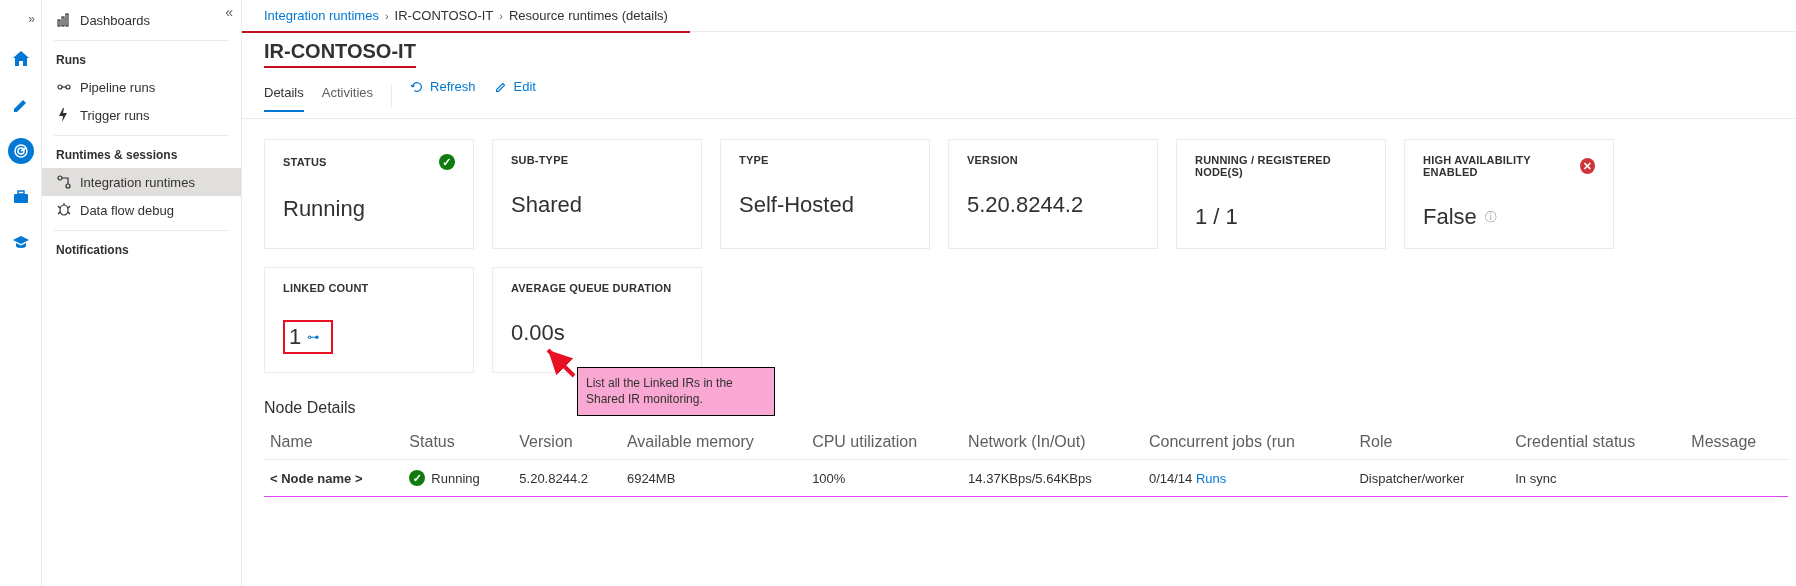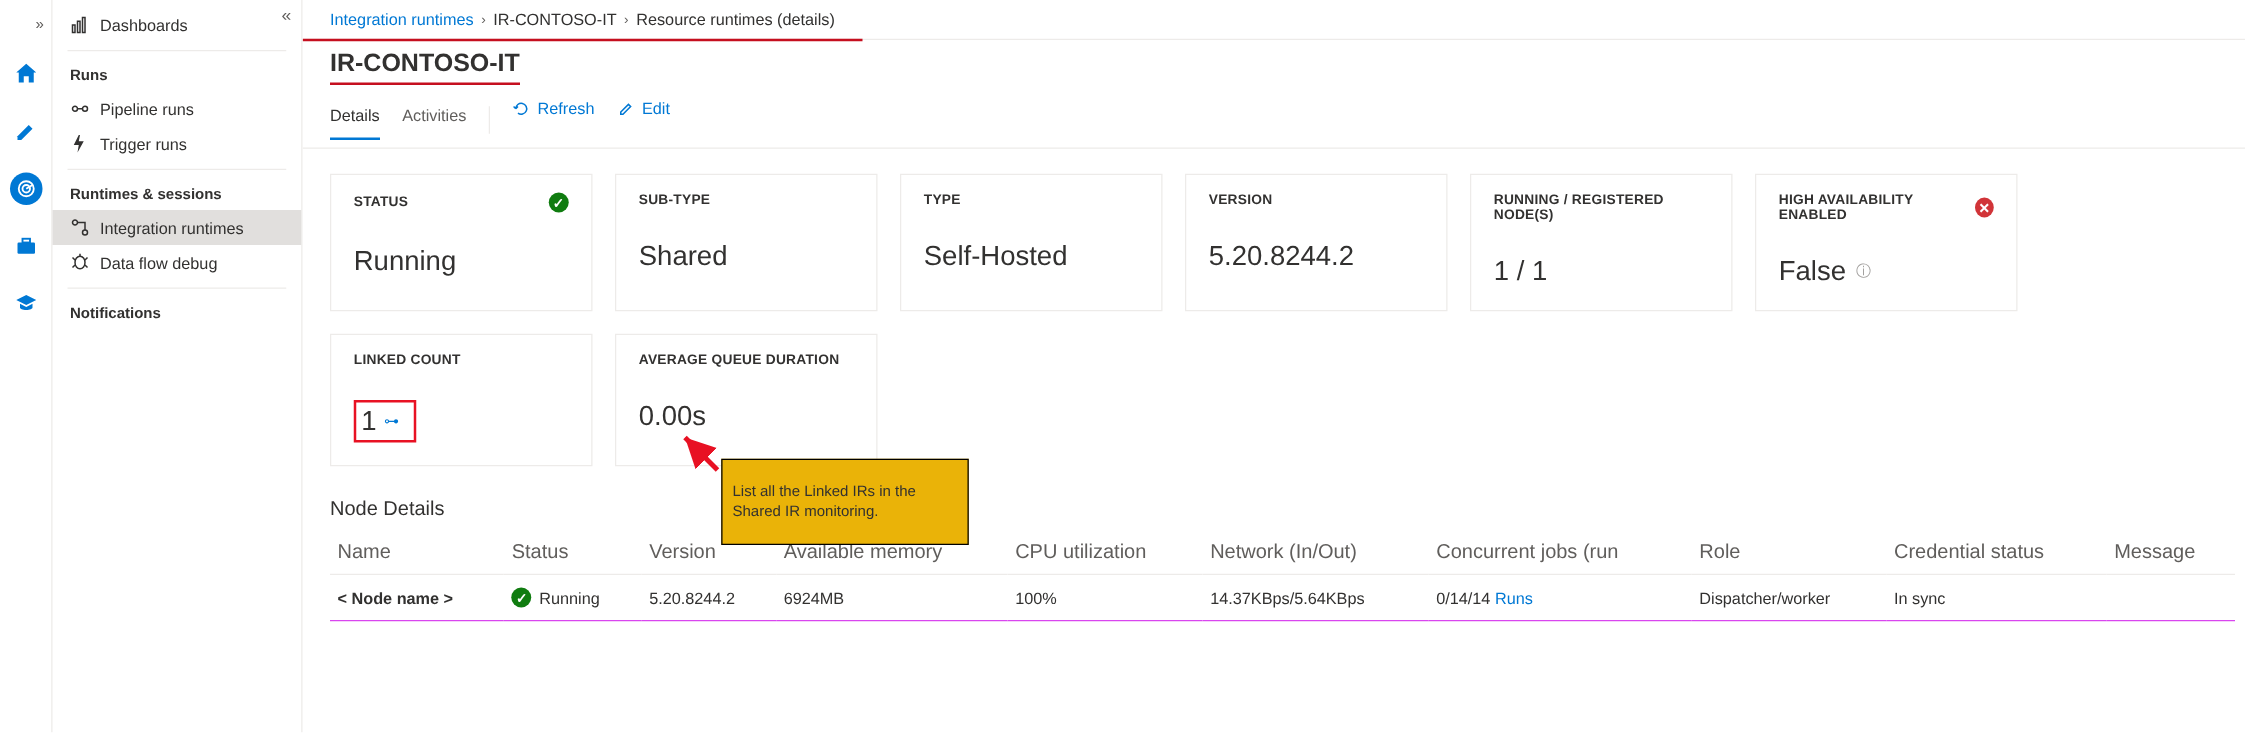--- a/index.html
+++ b/index.html
@@ -30,21 +30,21 @@
   .card { border: 1px solid #edebe9; padding: 14px 18px 18px; min-width: 200px; flex: 0 0 210px; }
   .card-head { display: flex; justify-content: space-between; align-items: center; font-size: 11px; font-weight: 600; color: #323130; letter-spacing: .2px; margin-bottom: 26px; }
   .card-val { font-size: 22px; font-weight: 400; color: #323130; display: flex; align-items: center; gap: 8px; }
   .status-ico { width: 16px; height: 16px; border-radius: 50%; display: inline-flex; align-items: center; justify-content: center; color: #fff; font-size: 11px; font-weight: bold; }
   .ok { background: #107c10; }
   .err { background: #d13438; }
   .info-ico { color: #a19f9d; font-size: 12px; cursor: help; }
   .linked-val { border: 2px solid #e81123; padding: 2px 12px 2px 4px; display: inline-flex; gap: 6px; align-items: center; }
   .link-ico { color: #0078d4; font-size: 12px; }
   .annotation-arrow { position: absolute; }
-  .annotation-box { position: absolute; border: 1.6px solid #000; padding: 18px 8px; font-size: 12px; width: 198px; line-height: 1.3; background: #eab308; }
+  .annotation-box { position: absolute; border: 1.6px solid #000; padding: 8px 8px; font-size: 12px; width: 198px; line-height: 1.3; background: #f9a8d4; }
   .content { position: relative; }
   .section-title { font-size: 16px; font-weight: 400; padding: 18px 22px 8px; color: #323130; }
   .tbl { width: calc(100% - 30px); margin-left: 22px; border-collapse: collapse; }
   .tbl th { text-align: left; font-size: 16px; font-weight: 400; color: #605e5c; padding: 8px 6px; border-bottom: 1px solid #edebe9; }
   .tbl td { font-size: 13px; padding: 10px 6px; border-bottom: 1px solid #d946ef; margin-left: 18px; }
   .status-cell { display: flex; align-items: center; gap: 6px; }
   .more-link { color: #0078d4; cursor: pointer; }
   .topline { border-bottom: 1px solid #edebe9; }
 </style>
 </head>

